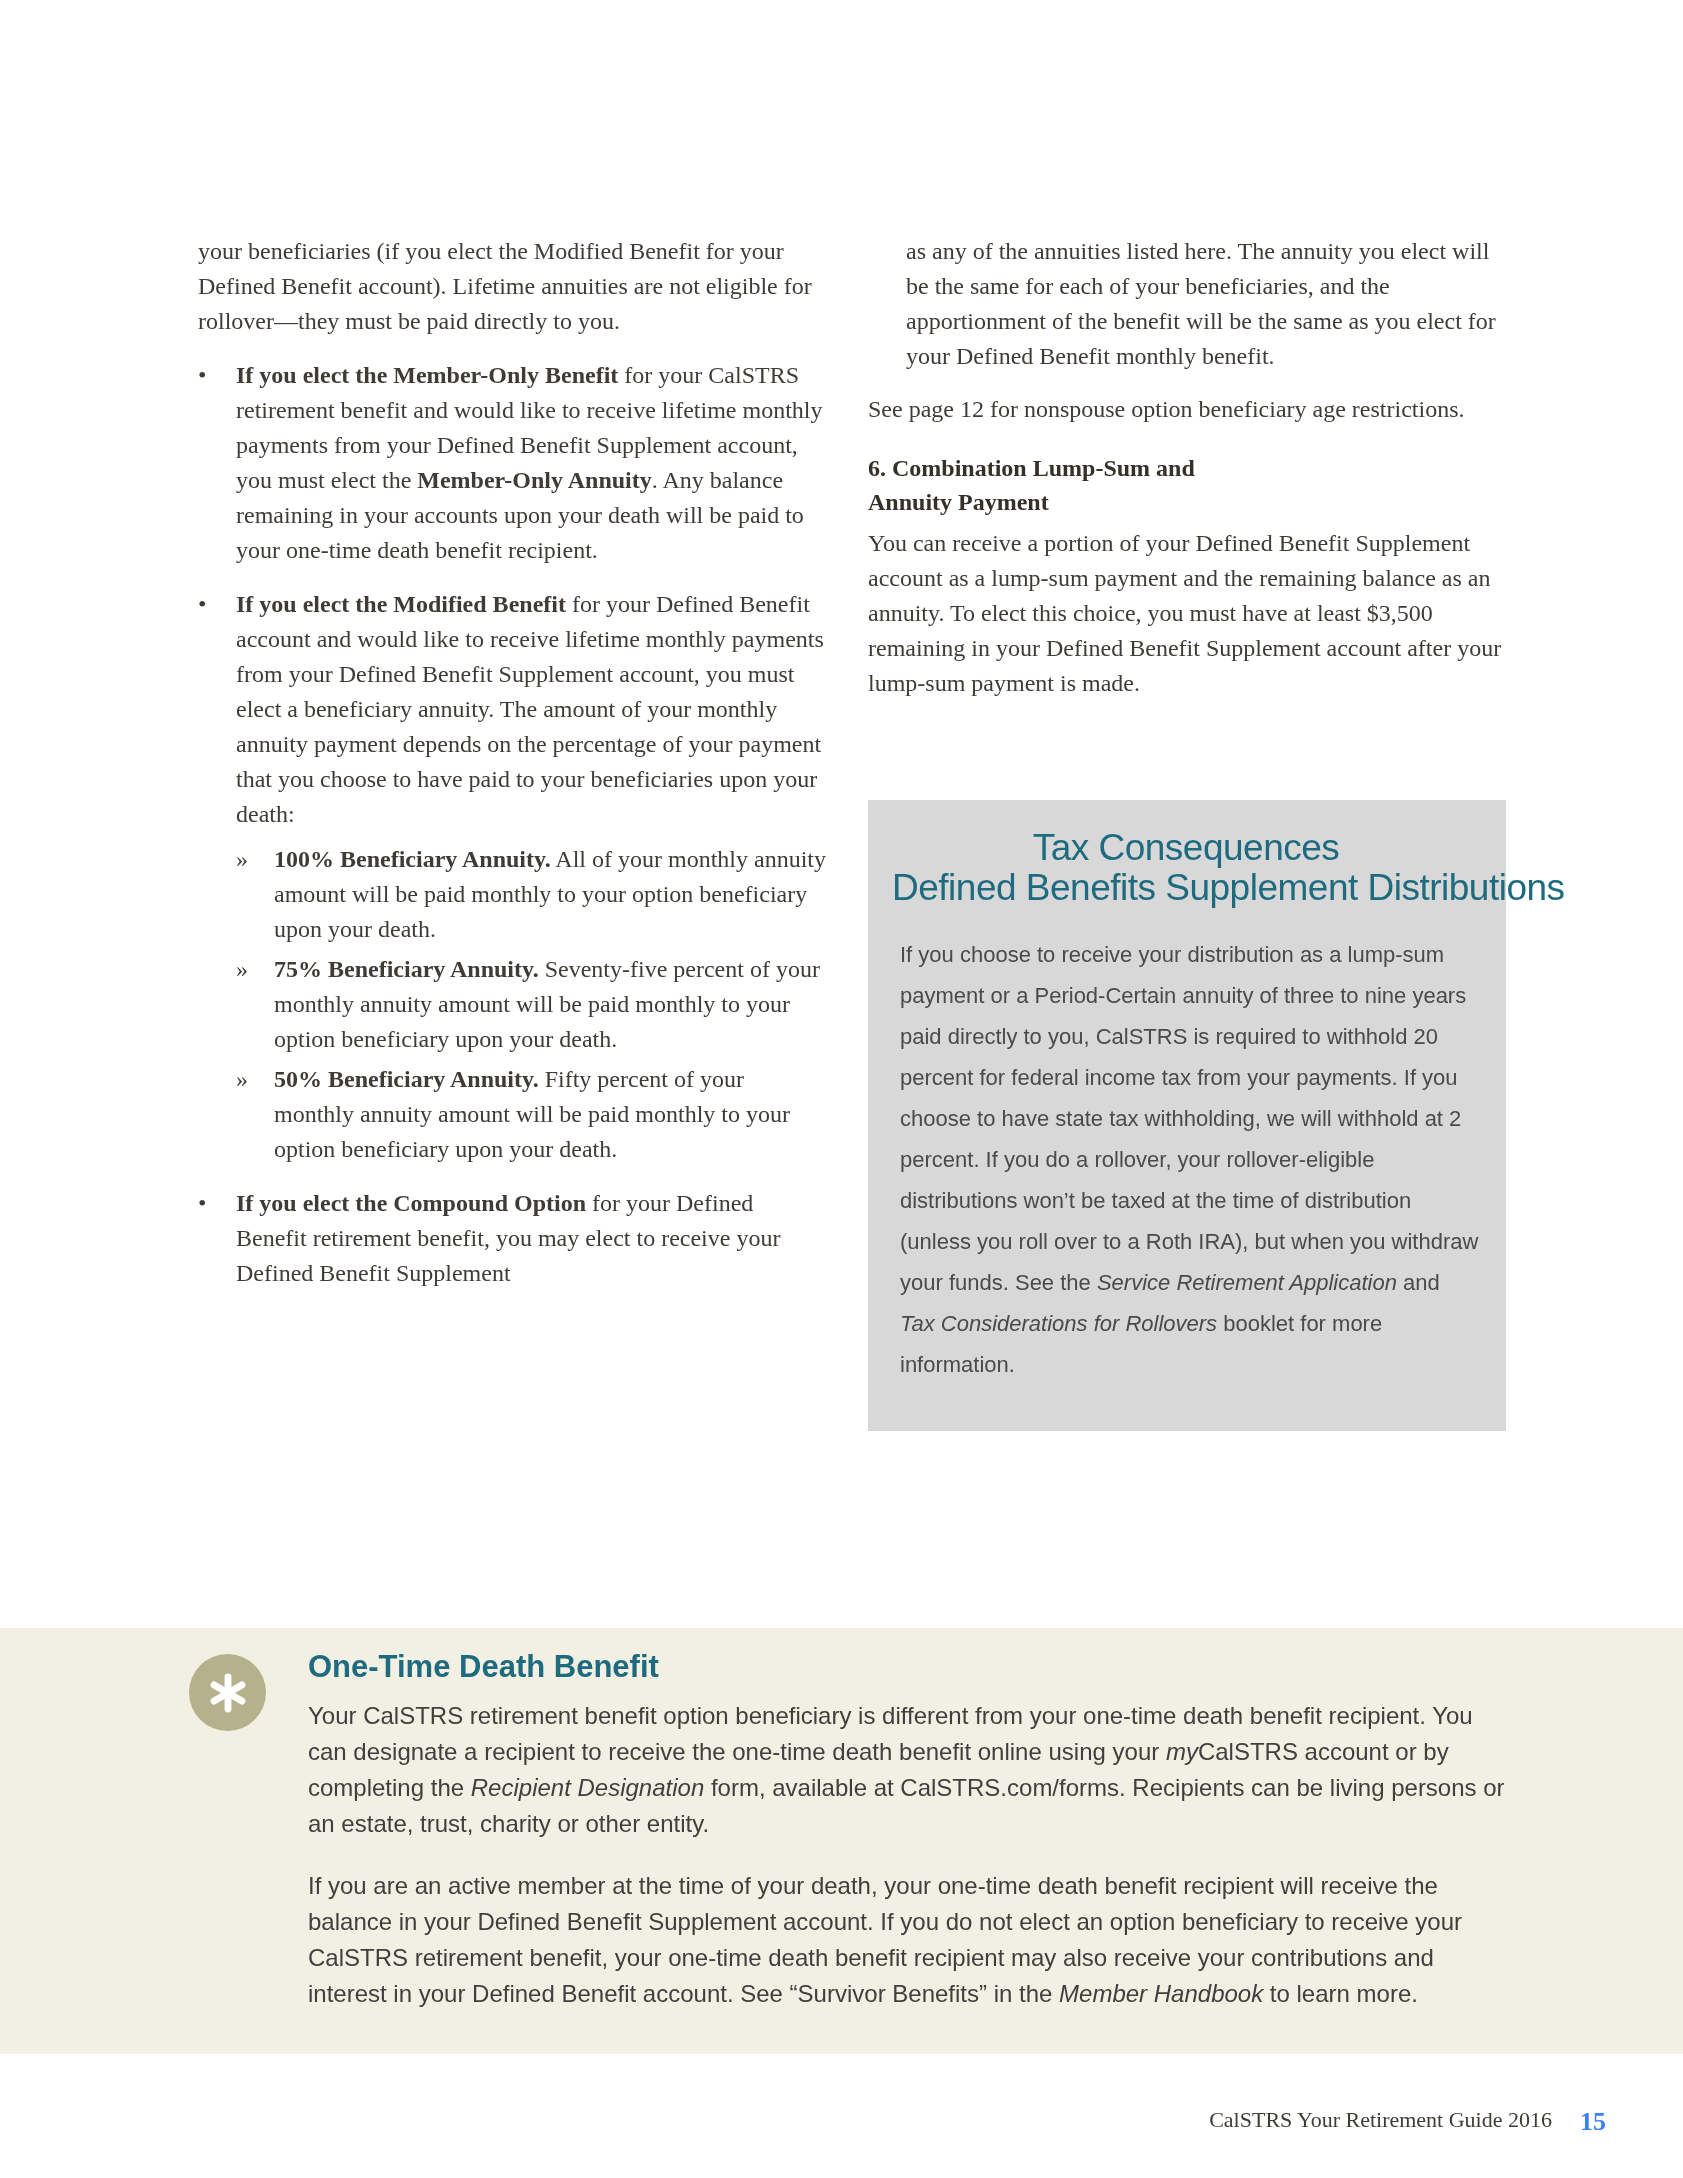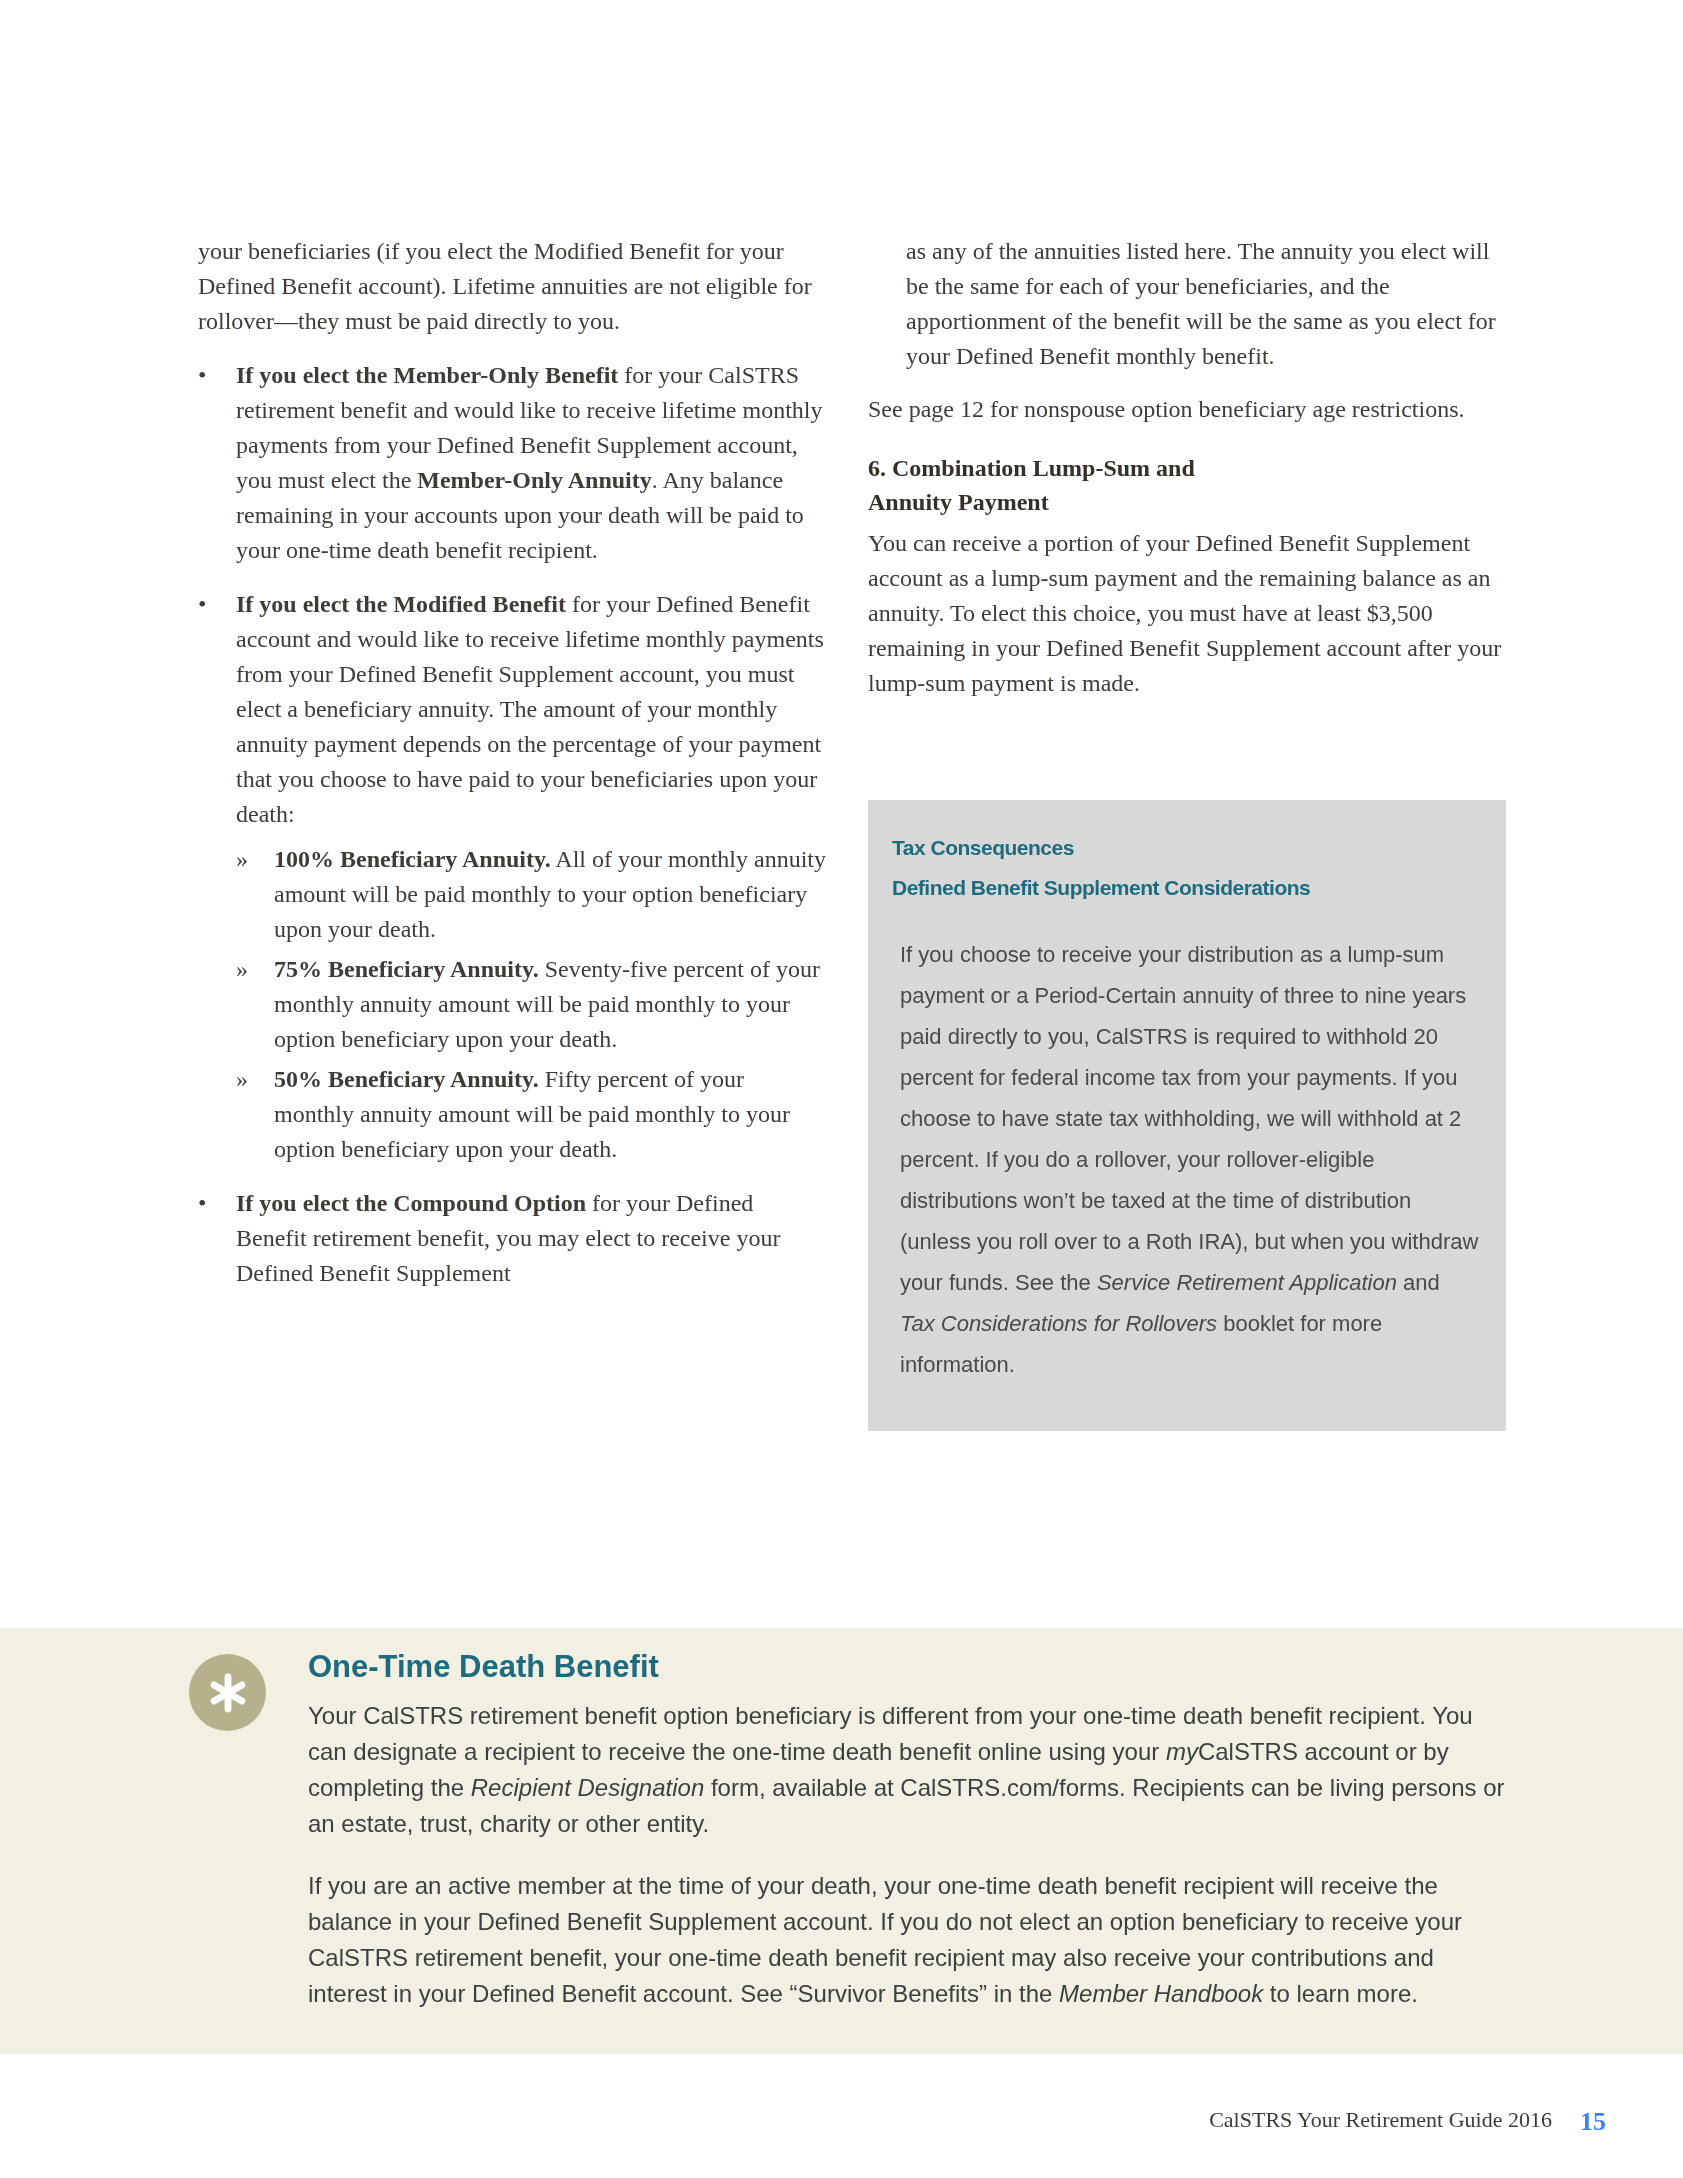--- a/index.html
+++ b/index.html
@@ -39,25 +39,26 @@
   .section-body { margin-top: 7px; }
 
   .tax-box {
     margin-top: 99px;
     background: var(--tax-box-bg, #d8d8d8);
     padding: 28px 26px 46px 24px;
     font-family: "Liberation Sans", sans-serif;
   }
   .tax-box-title {
     color: var(--teal-heading, #1e6b80);
-    font-weight: bold;
-    font-size: 21px;
+    font-weight: normal;
+    font-size: 37px;
     line-height: 40px;
     letter-spacing: -0.5px;
     white-space: nowrap;
+    text-align: center;
   }
   .tax-box-body {
     margin: 26px 0 0 8px;
     font-size: 22px;
     line-height: 41px;
     color: var(--box-text, #4a4a4a);
   }
 
   .band {
     position: absolute;
@@ -139,21 +140,21 @@
     <p class="para indented"><span>as any of the annuities listed here. The annuity you elect will be the same for each of your beneficiaries, and the apportionment of the benefit will be the same as you elect for your Defined Benefit monthly benefit.</span></p>
     <p class="para see-page"><span>See page 12 for nonspouse option beneficiary age restrictions.</span></p>
 
     <h3 class="section-heading">6. Combination Lump-Sum and
 Annuity Payment</h3>
     <p class="para section-body"><span>You can receive a portion of your Defined Benefit Supplement account as a lump-sum payment and the remaining balance as an annuity. To elect this choice, you must have at least $3,500 remaining in your Defined Benefit Supplement account after your lump-sum payment is made.</span></p>
 
     <div class="tax-box">
       <div class="tax-box-title">
         <div>Tax Consequences</div>
-        <div>Defined Benefit Supplement Considerations</div>
+        <div>Defined Benefits Supplement Distributions</div>
       </div>
       <p class="tax-box-body"><span>If you choose to receive your distribution as a lump-sum payment or a Period-Certain annuity of three to nine years paid directly to you, CalSTRS is required to withhold 20 percent for federal income tax from your payments. If you choose to have state tax withholding, we will withhold at 2 percent. If you do a rollover, your rollover-eligible distributions won’t be taxed at the time of distribution (unless you roll over to a Roth IRA), but when you withdraw your funds. See the </span><span style="font-style: italic;">Service Retirement Application</span><span> and </span><span style="font-style: italic;">Tax Considerations for Rollovers</span><span> booklet for more information.</span></p>
     </div>
   </div>
 
   <div class="band">
     <div class="badge">
       <svg viewBox="0 0 40 40" width="46" height="46" aria-hidden="true">
         <g fill="#ffffff">
           <rect x="17" y="3" width="6" height="34" rx="3"></rect>

